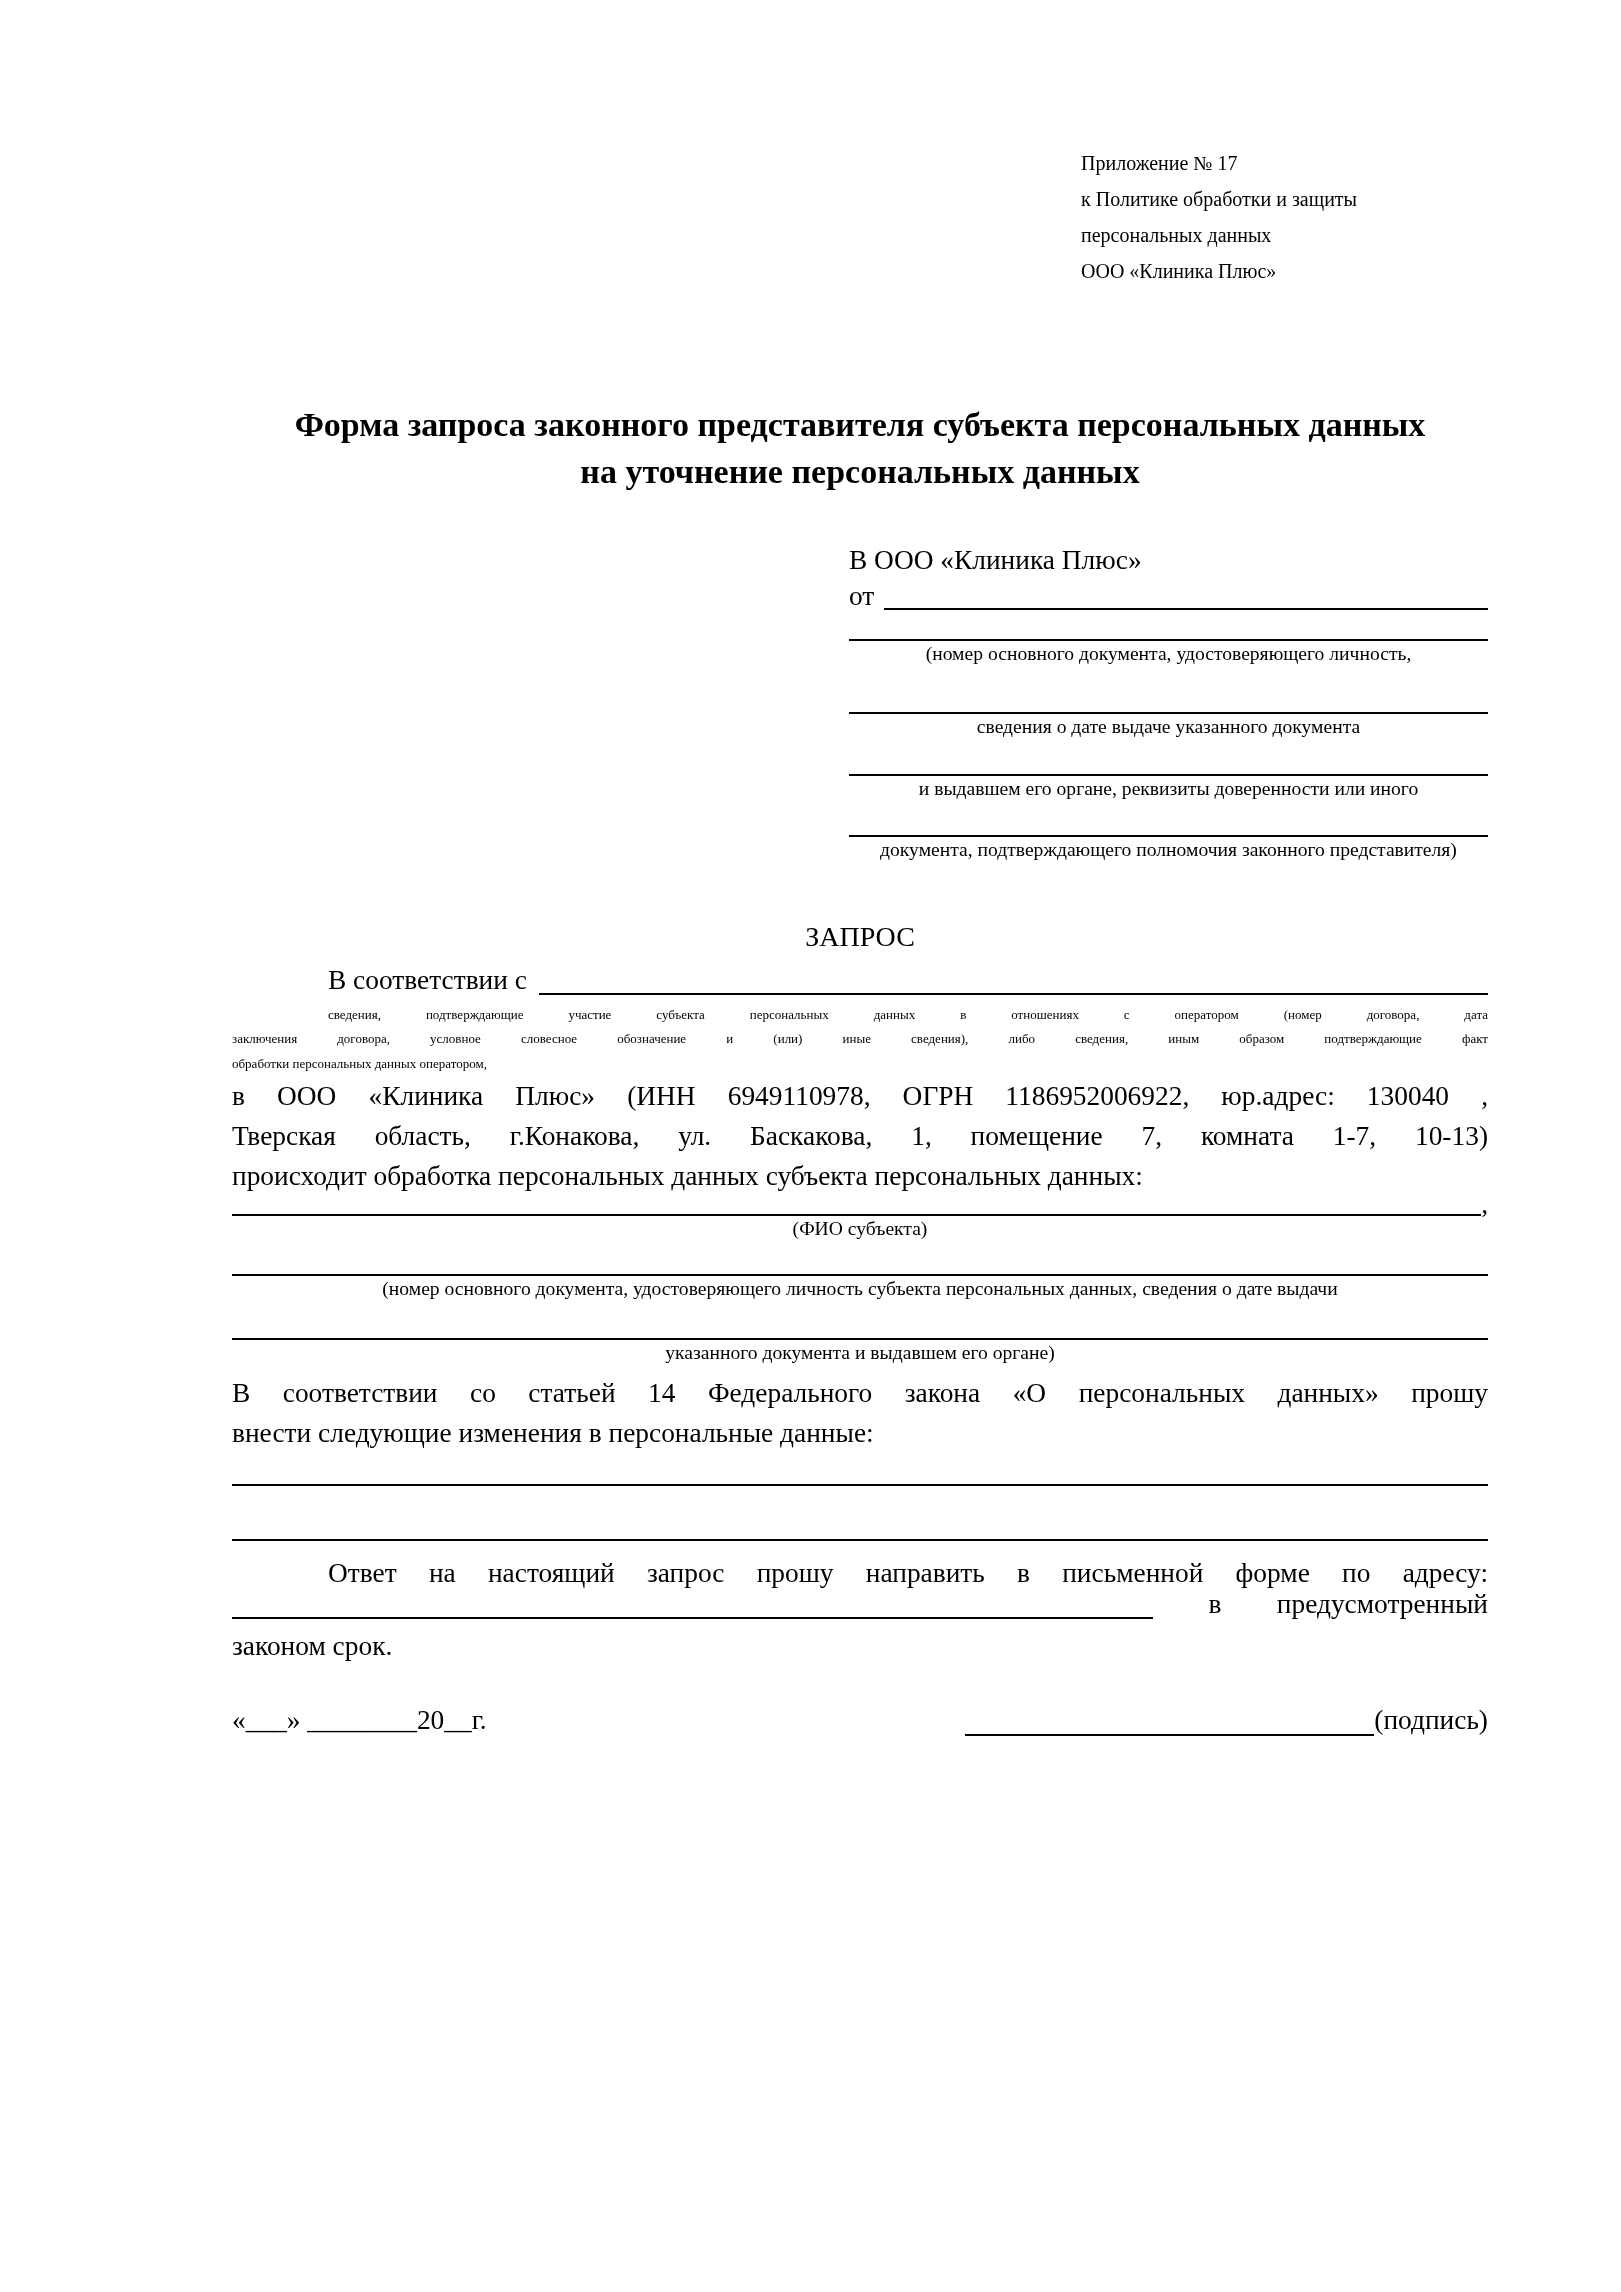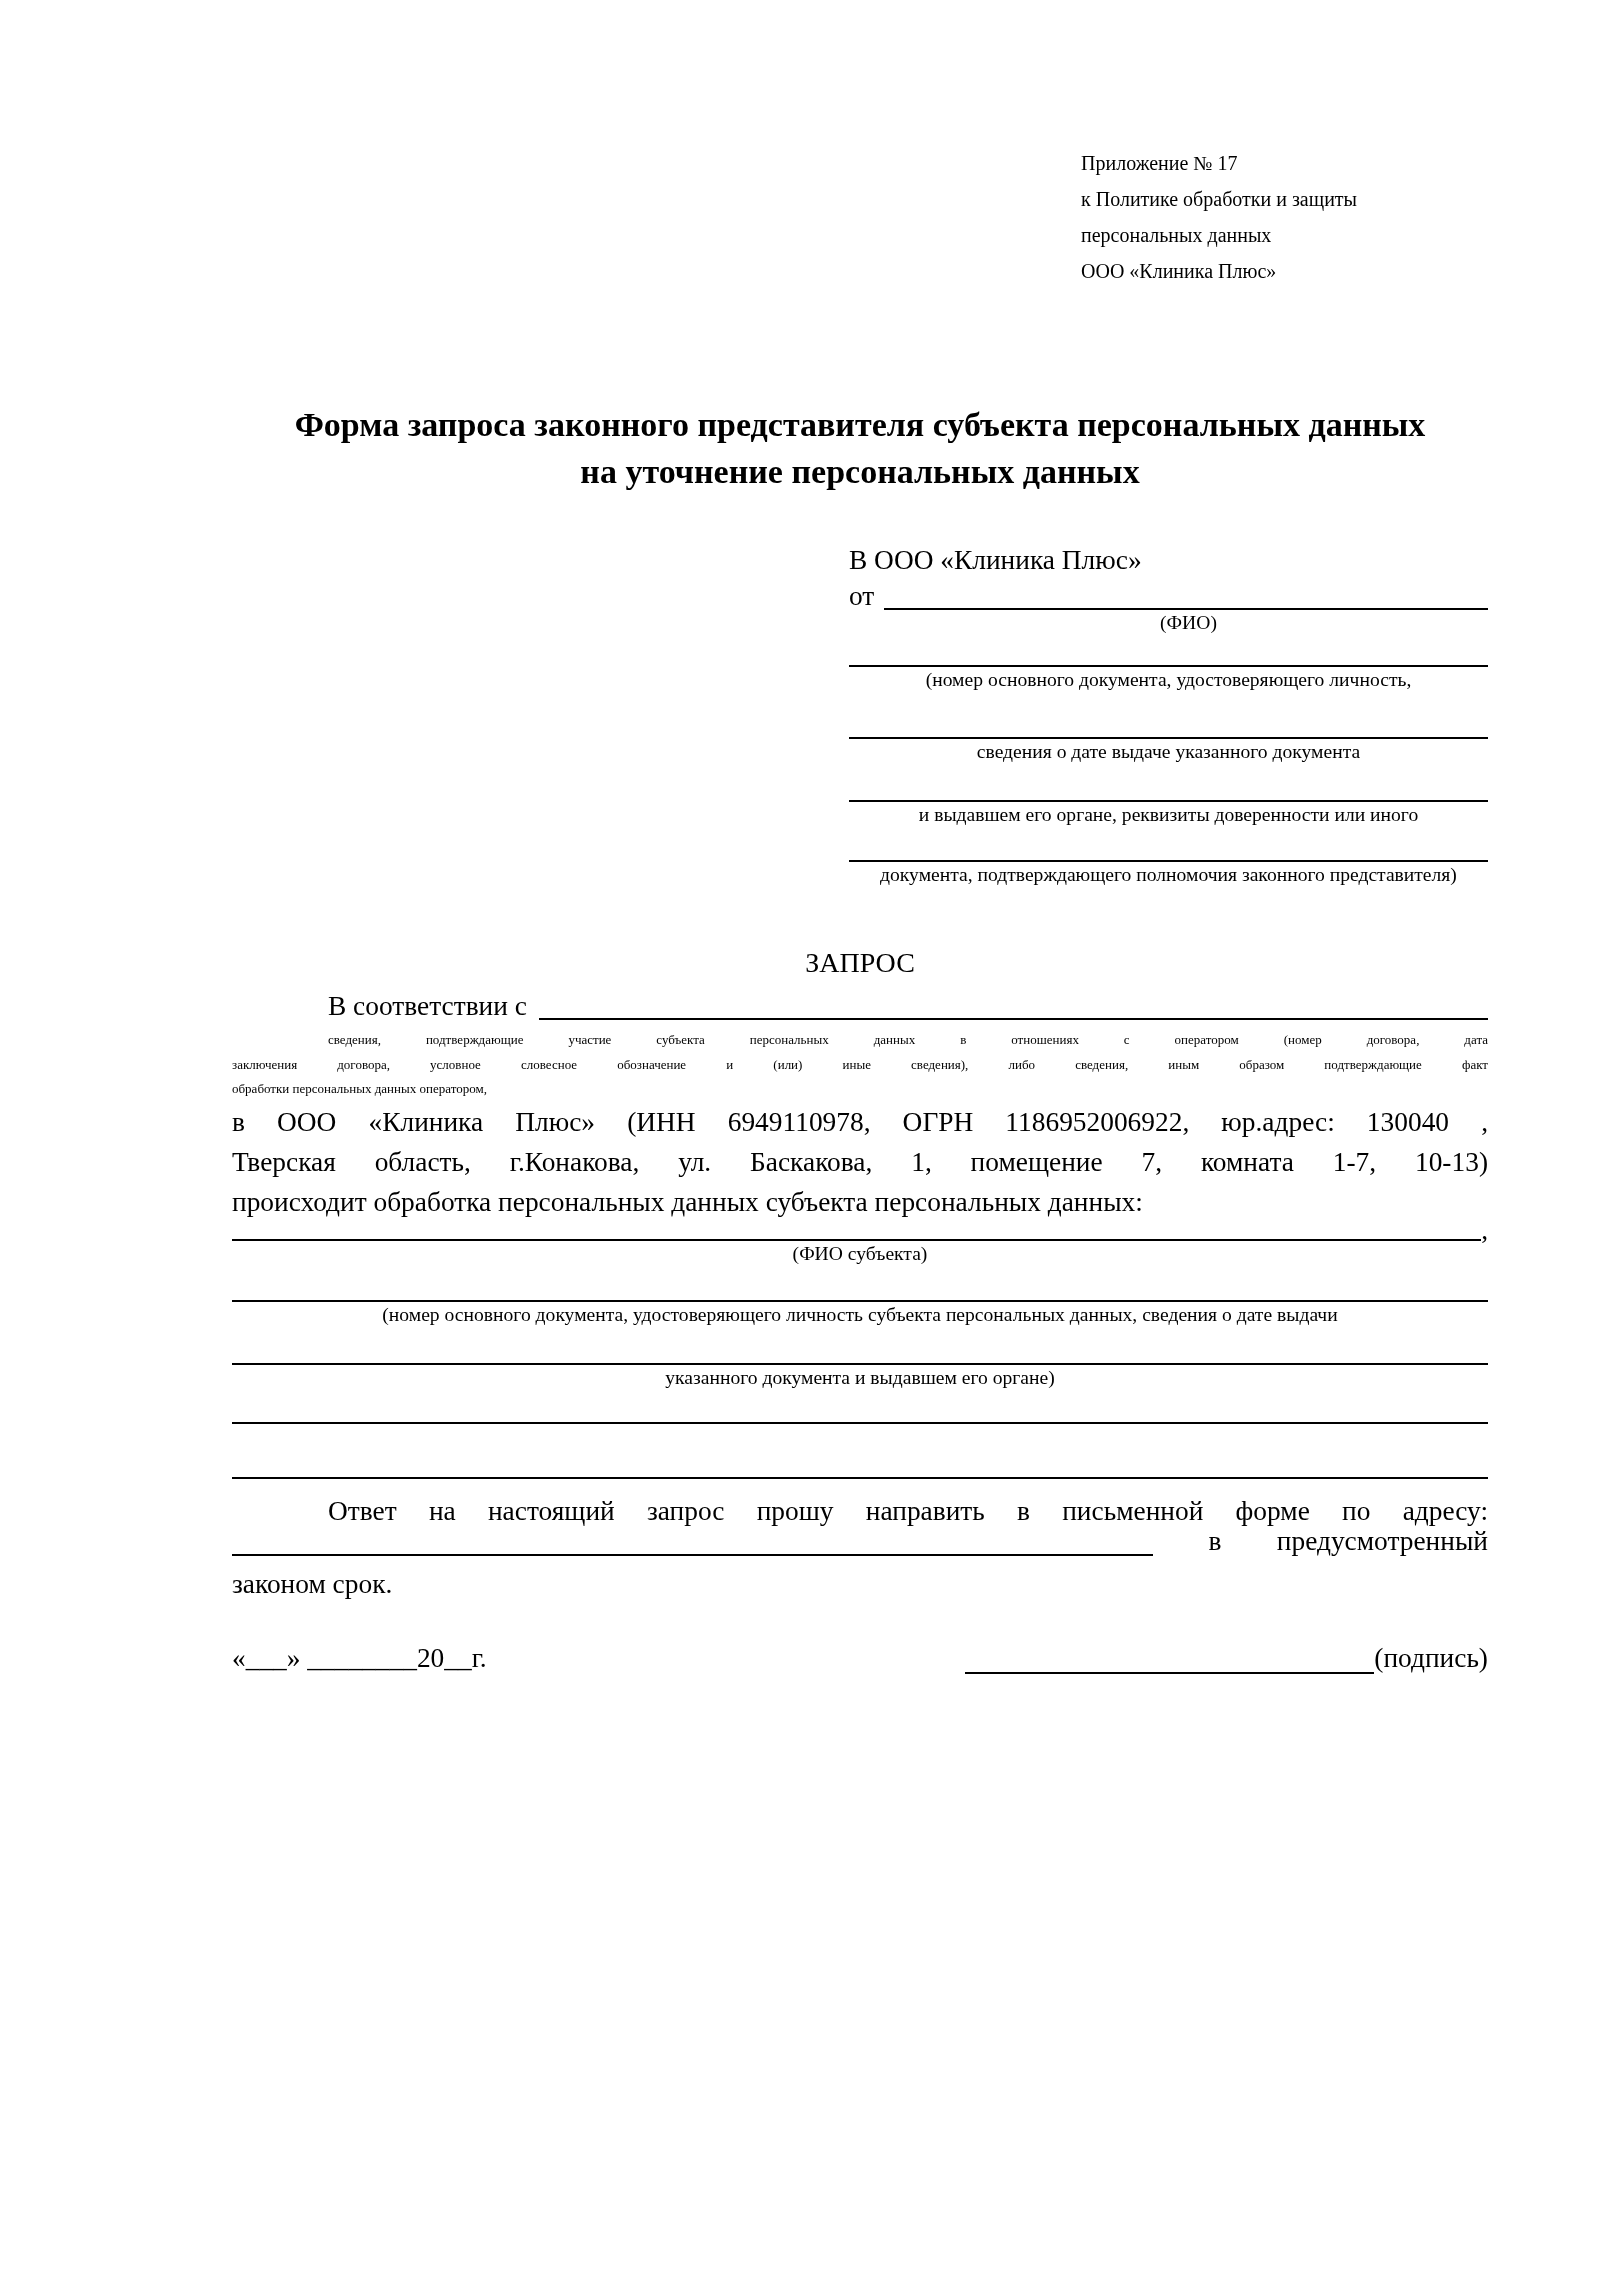--- a/index.html
+++ b/index.html
@@ -96,21 +96,20 @@
     <div class="line">Форма запроса законного представителя субъекта персональных данных</div>
     <div class="line">на уточнение персональных данных</div>
   </div>
 
   <div class="addr">
     <div class="to">В ООО «Клиника Плюс»</div>
     <div class="from-row">
       <span class="from-label">от</span>
       <span class="from-blank"></span>
     </div>
-    <div class="cap fio">(ФИО)</div>
     <div class="blank b1"></div>
     <div class="cap">(номер основного документа, удостоверяющего личность,</div>
     <div class="blank b2"></div>
     <div class="cap">сведения о дате выдаче указанного документа</div>
     <div class="blank b3"></div>
     <div class="cap">и выдавшем его органе, реквизиты доверенности или иного</div>
     <div class="blank b4"></div>
     <div class="cap">документа, подтверждающего полномочия законного представителя)</div>
   </div>
 
@@ -137,20 +136,24 @@
     <span class="fio-blank"></span>
     <span class="fio-comma">,</span>
   </div>
   <div class="cap-center">(ФИО субъекта)</div>
 
   <div class="wide-blank wb1"></div>
   <div class="cap-center">(номер основного документа, удостоверяющего личность субъекта персональных данных, сведения о дате выдачи</div>
   <div class="wide-blank wb2"></div>
   <div class="cap-center">указанного документа и выдавшем его органе)</div>
 
+  <div class="law">
+    <div class="body-line just">В соответствии со статьей 14 Федерального закона «О персональных данных» прошу</div>
+    <div class="body-line">внести следующие изменения в персональные данные:</div>
+  </div>
 
   <div class="wide-blank wb3"></div>
   <div class="wide-blank wb4"></div>
 
   <div class="body-line just indent reply1">Ответ на настоящий запрос прошу направить в письменной форме по адресу:</div>
   <div class="address-row">
     <span class="address-blank"></span>
     <span class="address-word">в</span>
     <span class="address-word">предусмотренный</span>
   </div>

